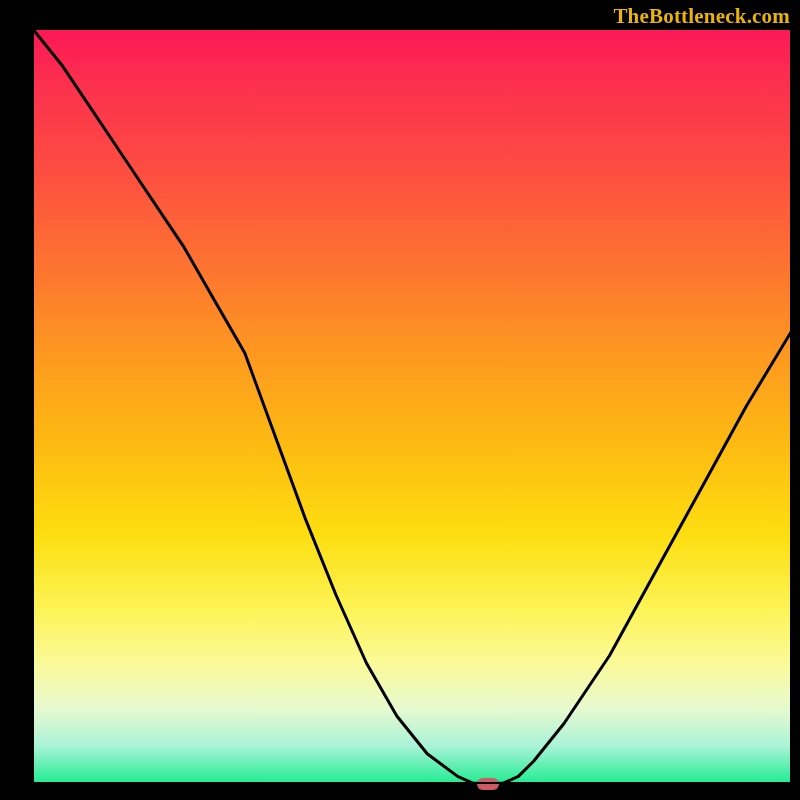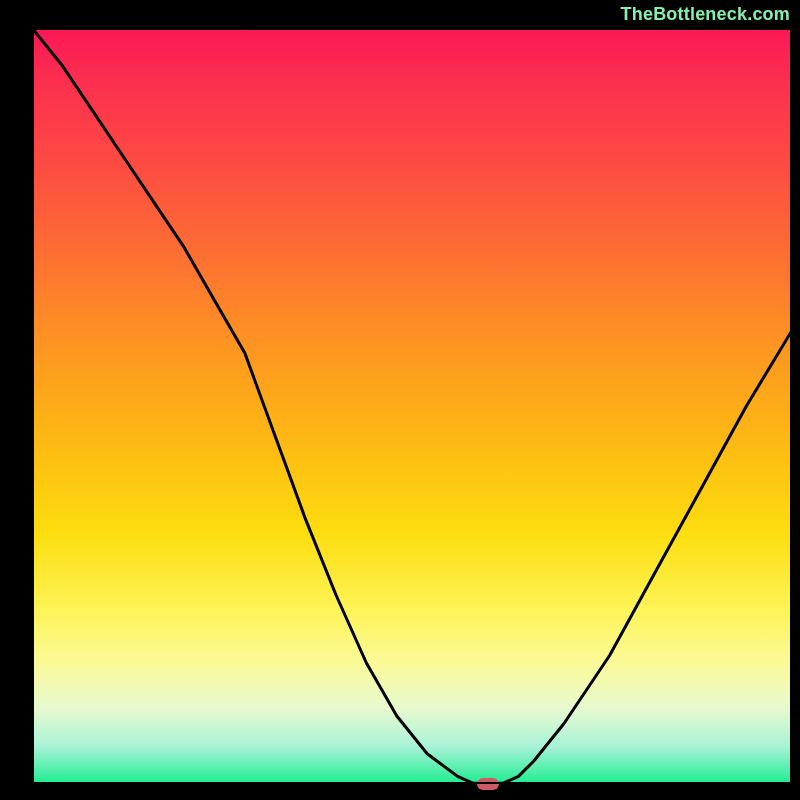--- a/index.html
+++ b/index.html
@@ -13,23 +13,23 @@
   .stage {
     position: relative;
     width: 800px;
     height: 800px;
     background: #000;
   }
   .watermark {
     position: absolute;
     top: 4px;
     right: 10px;
-    color: #86efac;
-    font-family: Liberation Sans, sans-serif;
-    font-size: 18px;
+    color: #eab308;
+    font-family: Liberation Serif, serif;
+    font-size: 21px;
     font-weight: 600;
     letter-spacing: 0.2px;
     z-index: 30;
   }
   .plot-border {
     position: absolute;
     box-sizing: border-box;
     border: 2px solid #000;
     z-index: 20;
     pointer-events: none;

